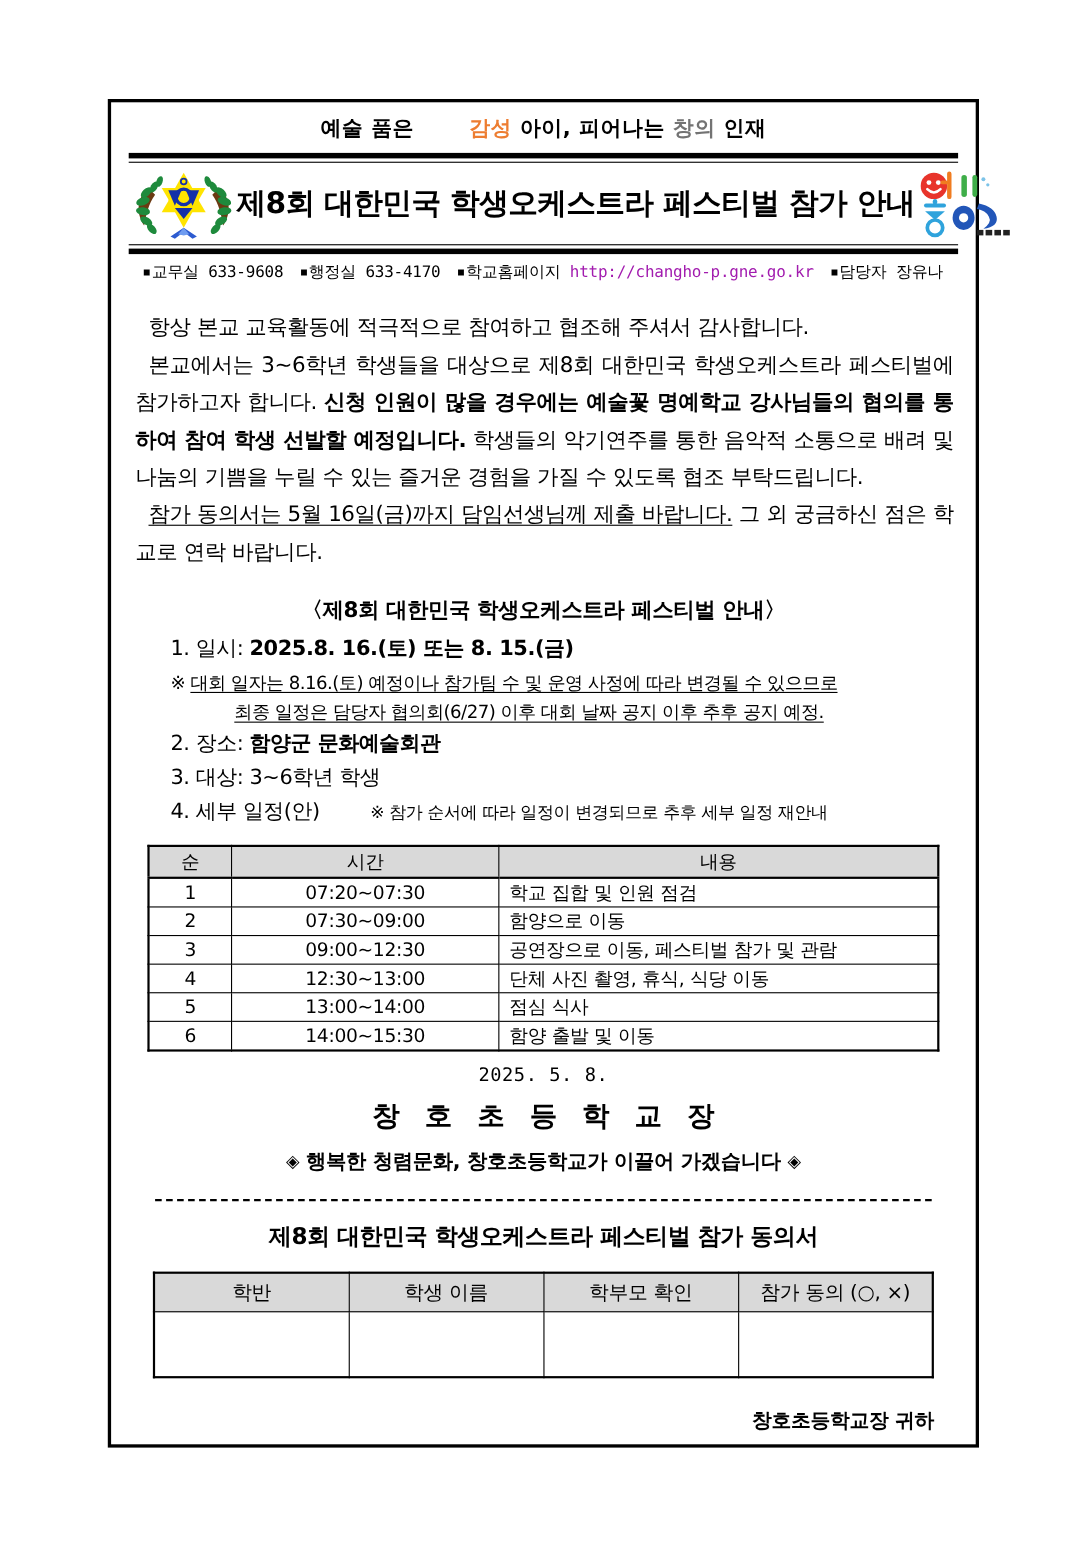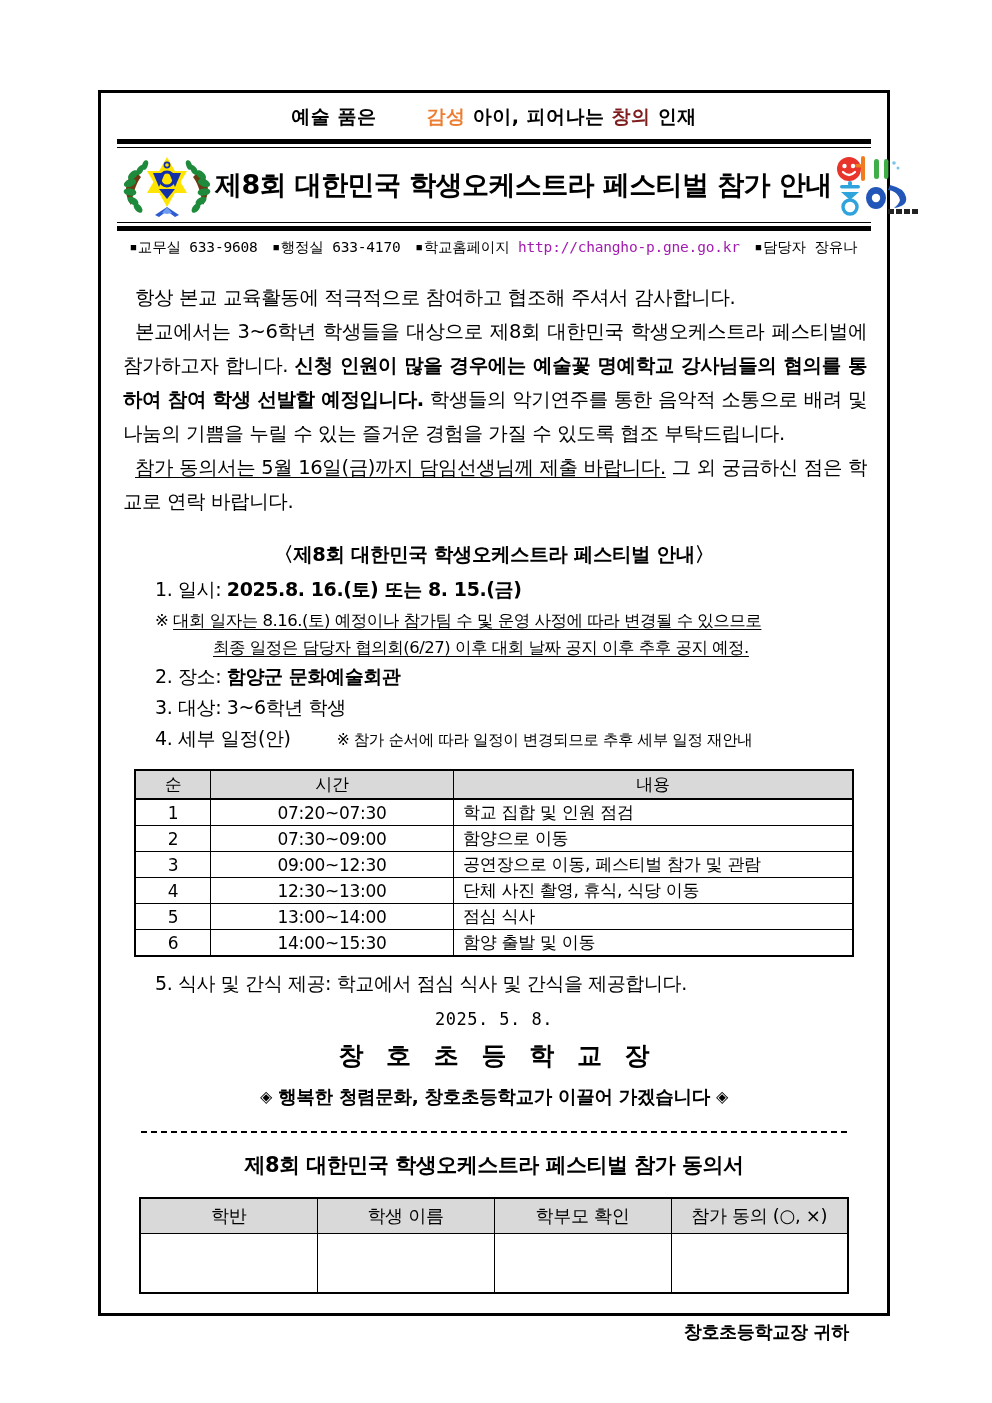--- a/index.html
+++ b/index.html
@@ -36,21 +36,21 @@
   
   .slogan {
     text-align: center;
     font-size: 19px;
     font-weight: bold;
     letter-spacing: .5px;
     padding: 11px 0 9px 0;
     white-space: nowrap;
   }
   .slogan .em-orange { color: #ED7D31; margin-left: 43px; }
-  .slogan .em-blue   { color: #7f1d1d; }
+  .slogan .em-blue   { color: #737373; }
 
   .rule-double-top {
     border-top: 5px solid #000;
     border-bottom: 1.5px solid #000;
     height: 3px;
     margin: 0 0 0 0;
   }
   .rule-double-bottom {
     border-top: 1.5px solid #000;
     border-bottom: 5px solid #000;
@@ -418,21 +418,20 @@
         <td class="c-desc">점심 식사</td>
       </tr>
       <tr>
         <td class="c-num">6</td>
         <td class="c-time">14:00~15:30</td>
         <td class="c-desc">함양 출발 및 이동</td>
       </tr>
     </tbody>
   </table>
 
-  <div class="item5">5. 식사 및 간식 제공: 학교에서 점심 식사 및 간식을 제공합니다.</div>
 
   <div class="date-line">2025. 5. 8.</div>
 
   <div class="principal">창 호 초 등 학 교 장</div>
 
   <div class="motto">
     <span class="dia">◈</span>
     <span>행복한 청렴문화, 창호초등학교가 이끌어 가겠습니다</span>
     <span class="dia">◈</span>
   </div>

